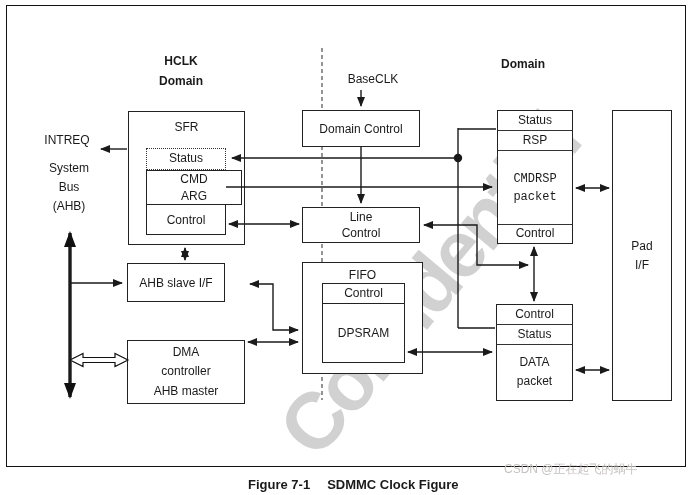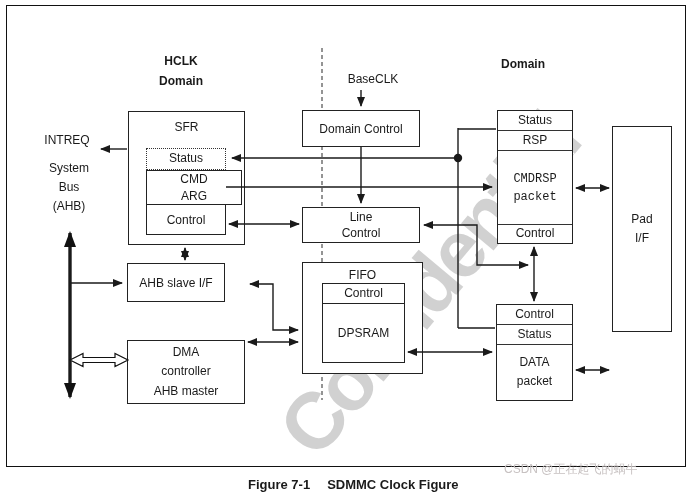--- a/index.html
+++ b/index.html
@@ -135,21 +135,21 @@
       </div>
       <div style="height:19px;border-bottom:1.5px solid #333;line-height:18px;">
         <span>Status</span>
       </div>
       <div class="center-flex" style="height:54px;line-height:19px;">
         <span style="display:block">DATA</span>
         <span style="display:block">packet</span>
       </div>
     </div>
 
-    <div class="box center-flex" style="left:612px;top:110px;width:60px;height:206px;line-height:19px;margin-top:16px;">
+    <div class="box center-flex" style="left:612px;top:110px;width:60px;height:291px;line-height:19px;">
       <span style="display:block">Pad</span>
       <span style="display:block">I/F</span>
     </div>
   </div>
 
   <svg id="over" class="layer" width="700" height="495">
     <defs>
       <marker id="ah" viewBox="0 0 10 8" refX="9" refY="4" markerWidth="10" markerHeight="8" orient="auto-start-reverse" markerUnits="userSpaceOnUse">
         <path d="M0,0 L10,4 L0,8 z" fill="#1a1a1a"></path>
       </marker>

